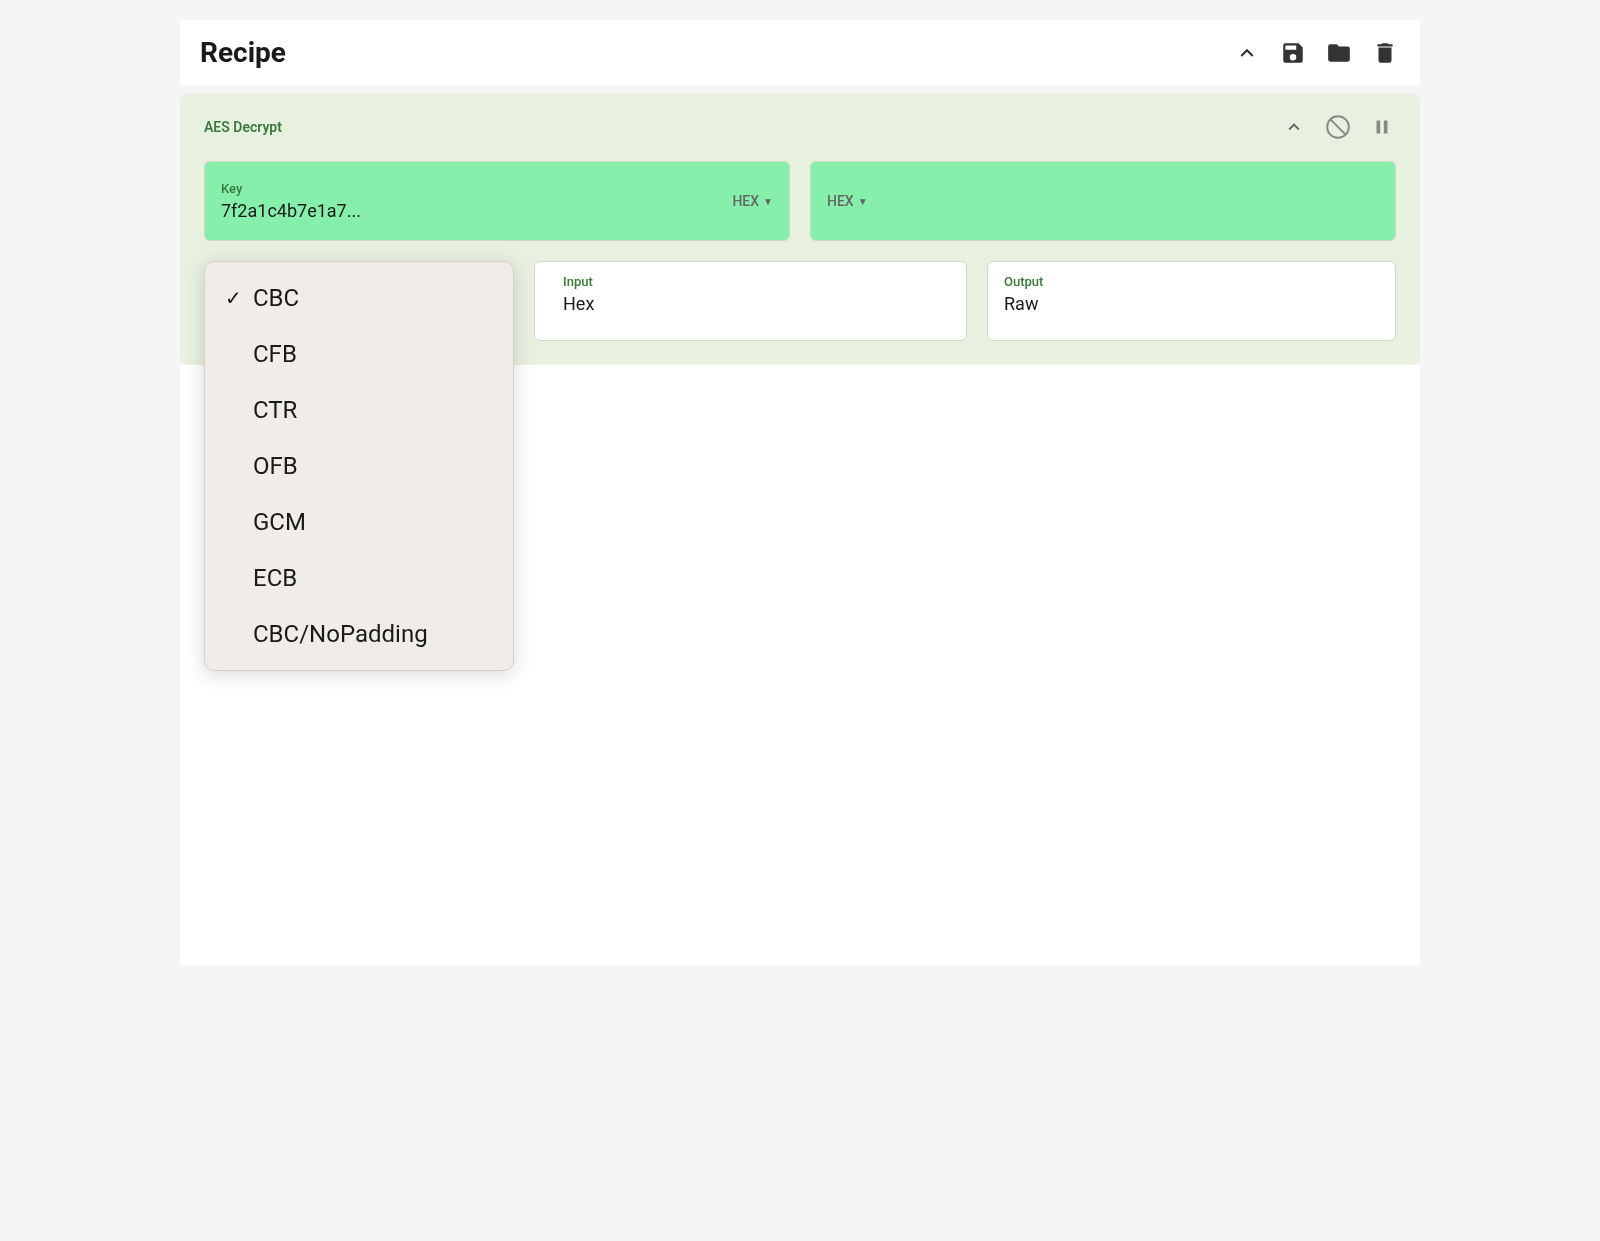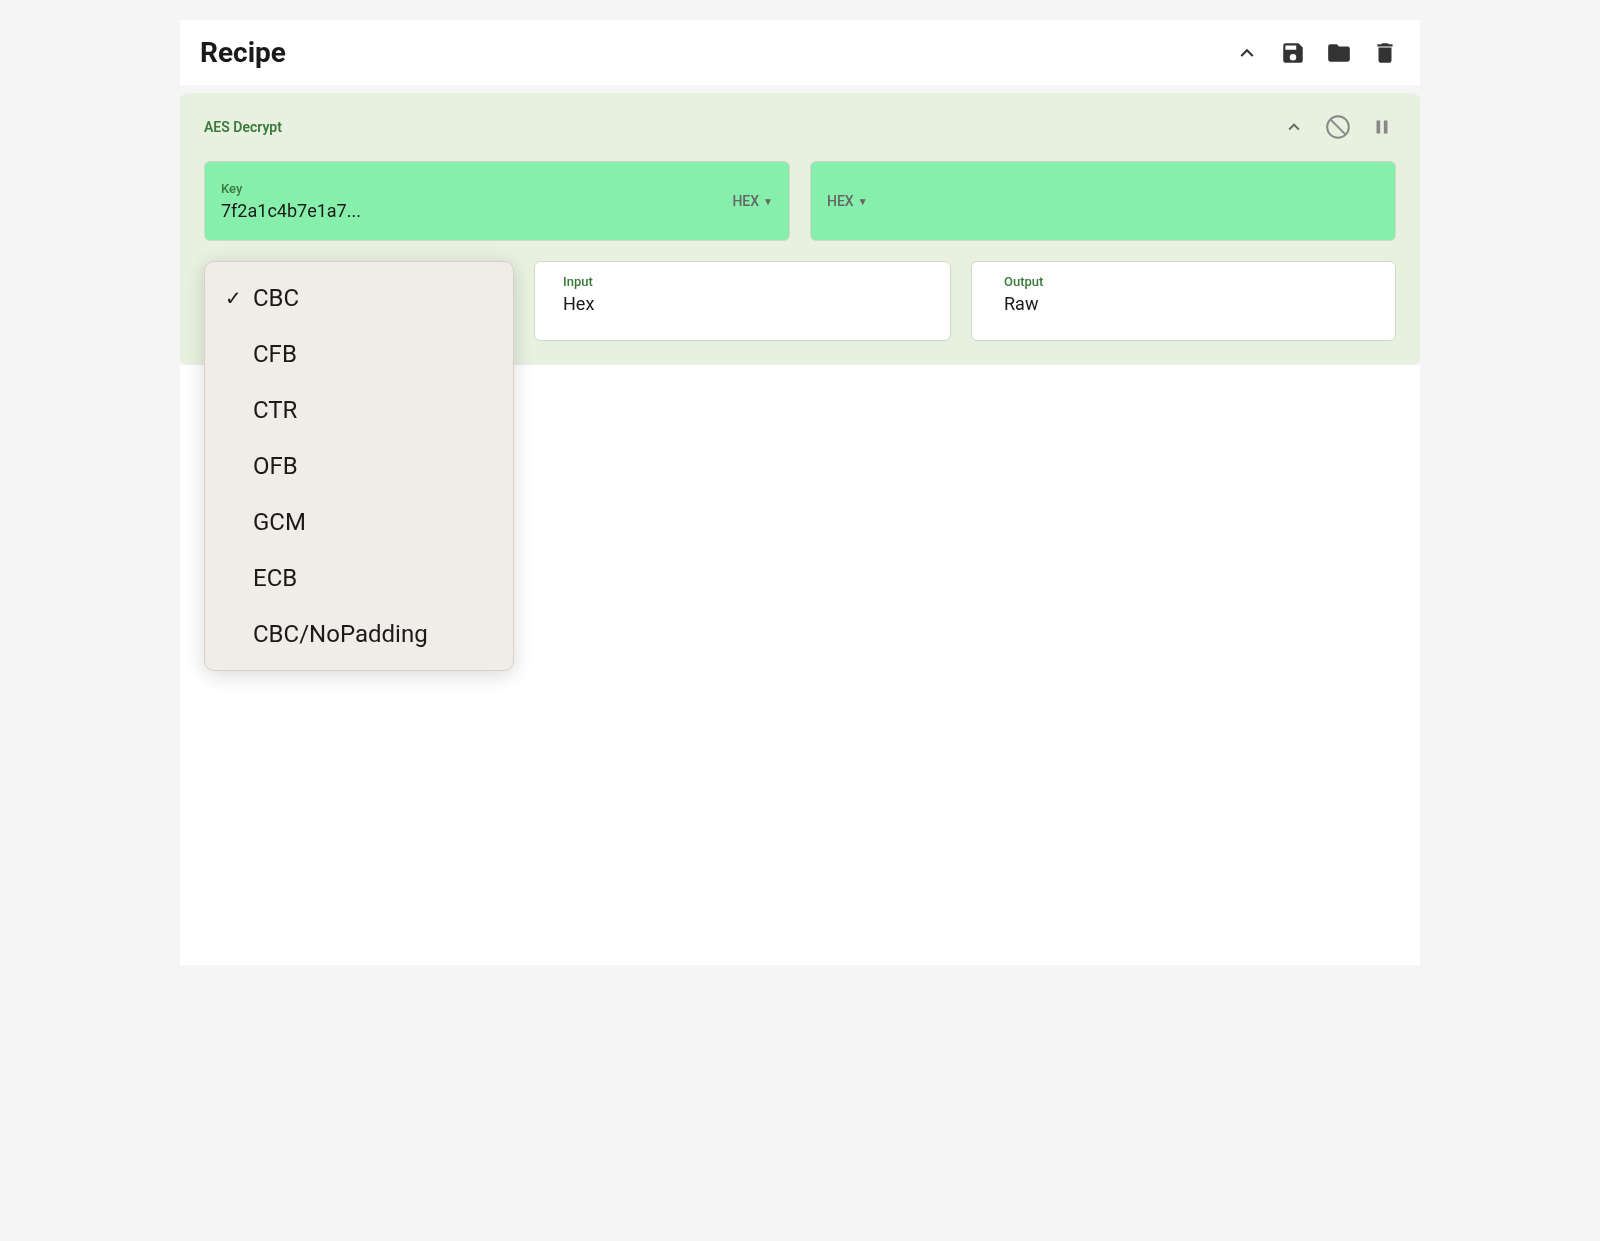--- a/index.html
+++ b/index.html
@@ -164,21 +164,21 @@
       border-radius: 6px;
       padding: 12px 28px;
       min-height: 80px;
     }
 
     .output-box {
       flex: 1;
       background: #ffffff;
       border: 1px solid #d0d8c8;
       border-radius: 6px;
-      padding: 12px 32px;
+      padding: 12px 16px;
       min-height: 80px;
     }
 
     
     .dropdown-menu {
       position: absolute;
       top: 0;
       left: 0;
       width: 310px;
       background: #f0ece8;

